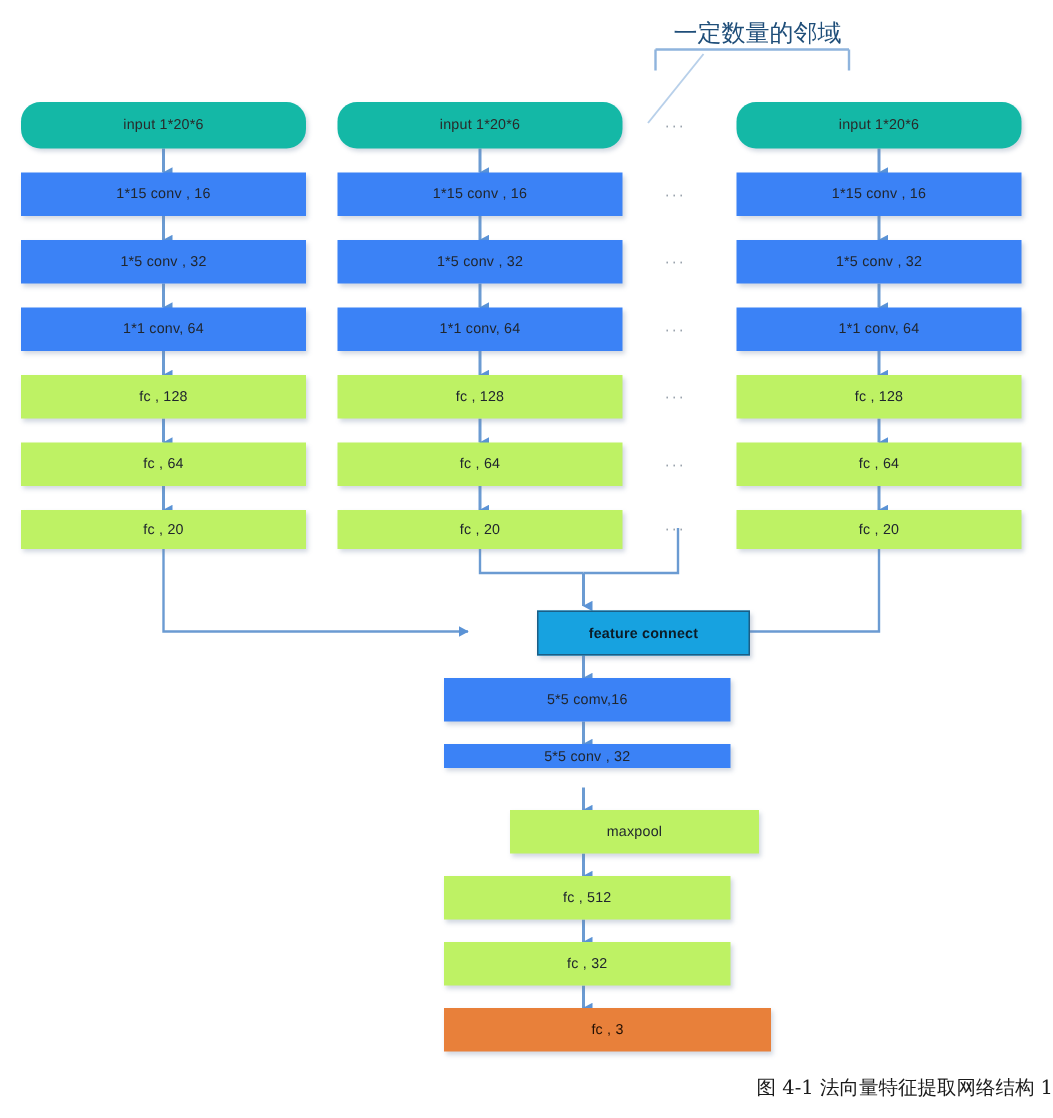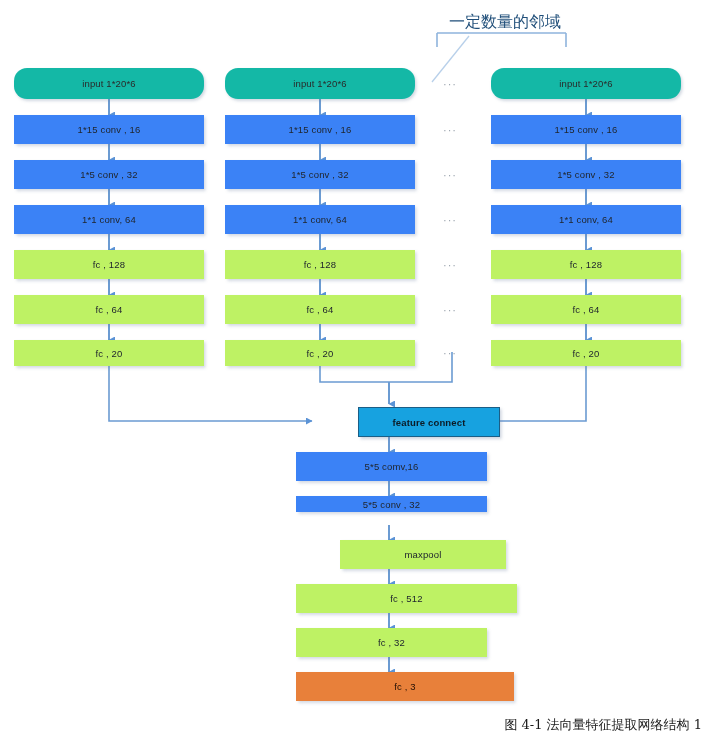--- a/index.html
+++ b/index.html
@@ -189,19 +189,19 @@
   <div class="ellipsis" style="left:443px; top:305px;">···</div>
   <div class="ellipsis" style="left:443px; top:348px;">···</div>
 
   <div class="annotation" style="left:449px; top:12px;">一定数量的邻域</div>
 
   <div class="node connect" style="left:318px; top:407px; width:142px; height:30px;">feature connect</div>
 
   <div class="node conv" style="left:296px; top:452px; width:191px; height:29px;">5*5 comv,16</div>
   <div class="node conv" style="left:296px; top:496px; width:191px; height:16px;">5*5 conv , 32</div>
   <div class="node fc" style="left:308px; top:540px; width:166px; height:29px;margin-left:32px;">maxpool</div>
-  <div class="node fc" style="left:296px; top:584px; width:221px; height:29px;">fc , 512</div>
+  <div class="node fc" style="left:296px; top:584px; width:191px; height:29px;">fc , 512</div>
   <div class="node fc" style="left:296px; top:628px; width:191px; height:29px;">fc , 32</div>
   <div class="node output" style="left:296px; top:672px; width:218px; height:29px;">fc , 3</div>
 
   <div class="caption" style="top:716px;">图 4-1  法向量特征提取网络结构 1</div>
 
 </div>
 
 </body></html>

